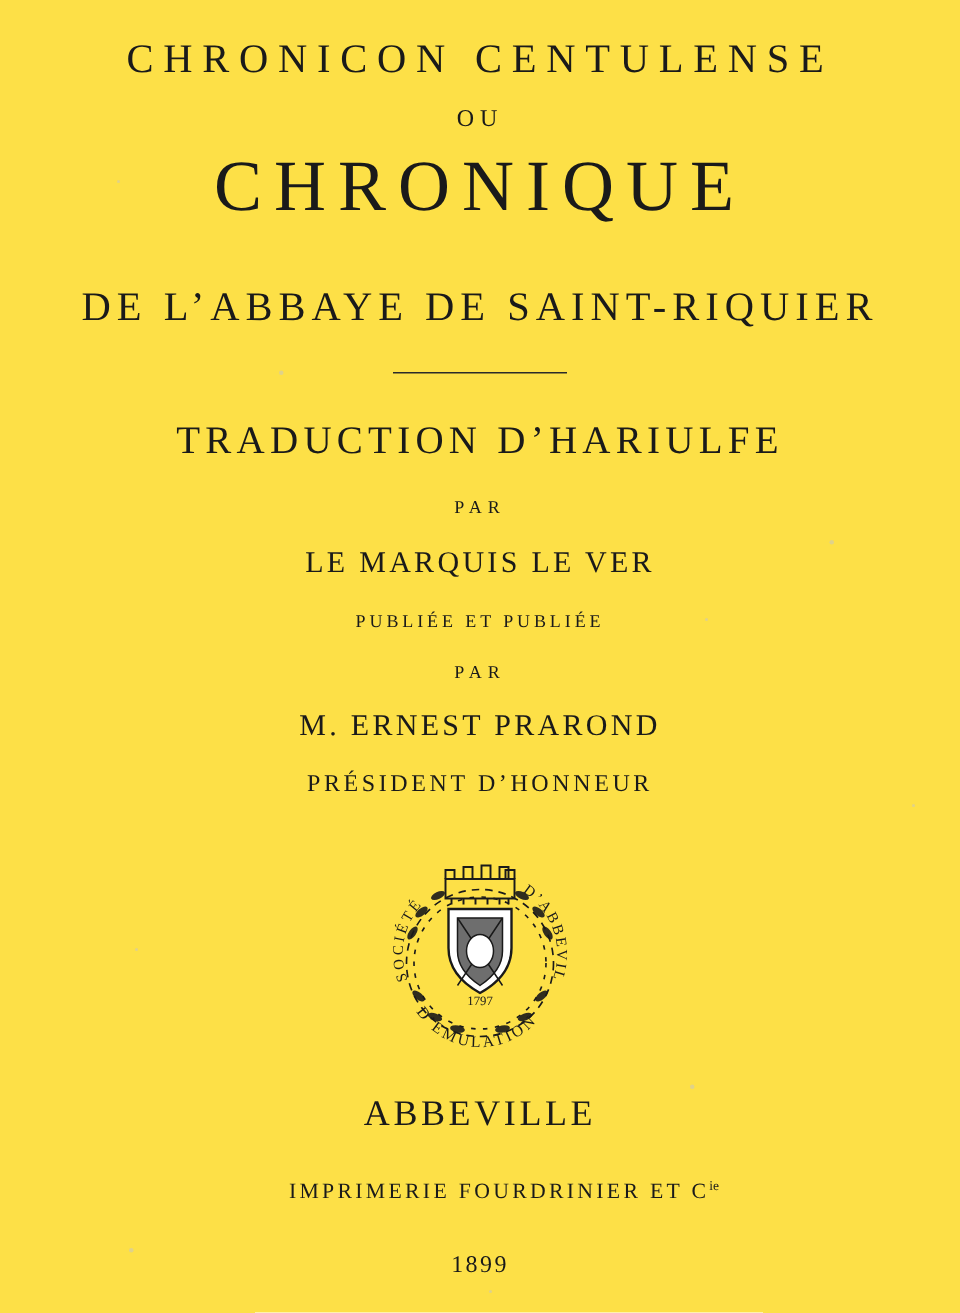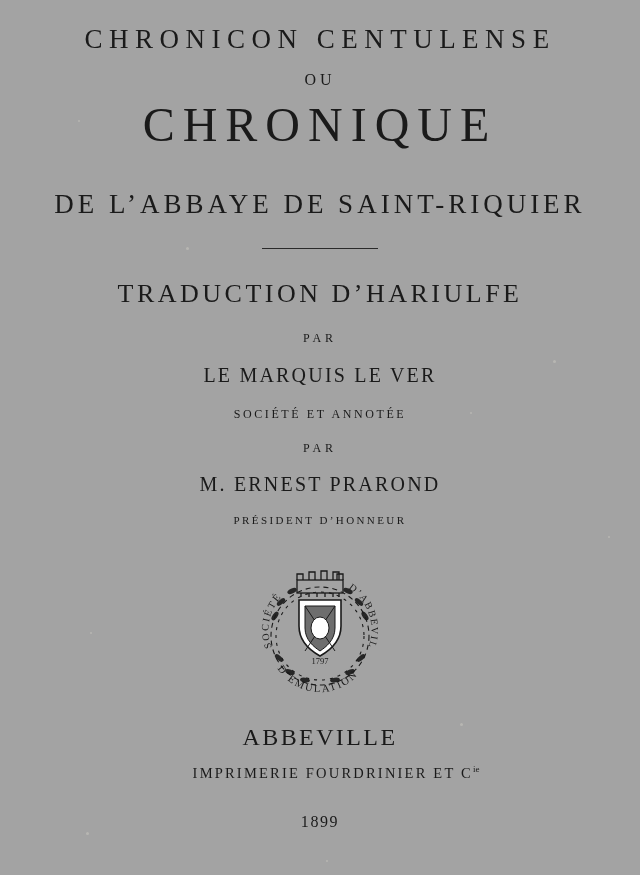--- a/index.html
+++ b/index.html
@@ -12,21 +12,21 @@
     height: 875px;
     font-family: "Liberation Serif", serif;
     color: #1a1a1a;
     position: relative;
     overflow: hidden;
   }
   .page {
     width: 640px;
     height: 875px;
     position: relative;
-    background: #a3a3a3;
+    background: #fde047;
   }
   
   .speck {
     position: absolute;
     background: #c9c6bf;
     border-radius: 50%;
     opacity: .55;
   }
   .content {
     position: absolute;
@@ -89,21 +89,21 @@
     font-size: 12px;
     letter-spacing: 4px;
   }
   .line-editor {
     margin-top: 17px;
     font-size: 20px;
     letter-spacing: 2.2px;
   }
   .line-role {
     margin-top: 18px;
-    font-size: 11px;
+    font-size: 16px;
     letter-spacing: 2.4px;
   }
 
   .emblem-wrap {
     margin-top: 28px;
     height: 150px;
     position: relative;
   }
   .emblem {
     position: absolute;
@@ -111,21 +111,21 @@
     top: 0;
     transform: translateX(-50%);
   }
 
   .line-city {
     margin-top: 20px;
     font-size: 24px;
     letter-spacing: 2.4px;
   }
   .line-printer {
-    margin-top: 13px;
+    margin-top: 28px;
     font-size: 14.5px;
     letter-spacing: 2.2px;
     padding-left: 32px;
   }
   .line-printer sup {
     font-size: 9px;
     vertical-align: super;
     letter-spacing: 0;
   }
   .line-address {
@@ -165,21 +165,21 @@
     <div class="line-title3">DE L’ABBAYE DE SAINT-RIQUIER</div>
 
     <div class="rule"></div>
 
     <div class="line-trad">TRADUCTION D’HARIULFE</div>
 
     <div class="line-par1">PAR</div>
 
     <div class="line-author">LE MARQUIS LE VER</div>
 
-    <div class="line-pub">SOCIÉTÉ ET ANNOTÉE</div>
+    <div class="line-pub">PUBLIÉE ET PUBLIÉE</div>
 
     <div class="line-par2">PAR</div>
 
     <div class="line-editor">M. ERNEST PRAROND</div>
 
     <div class="line-role">PRÉSIDENT D’HONNEUR</div>
 
     <div class="emblem-wrap">
       <svg class="emblem" width="150" height="148" viewBox="0 0 150 148" xmlns="http://www.w3.org/2000/svg">
         <defs>

